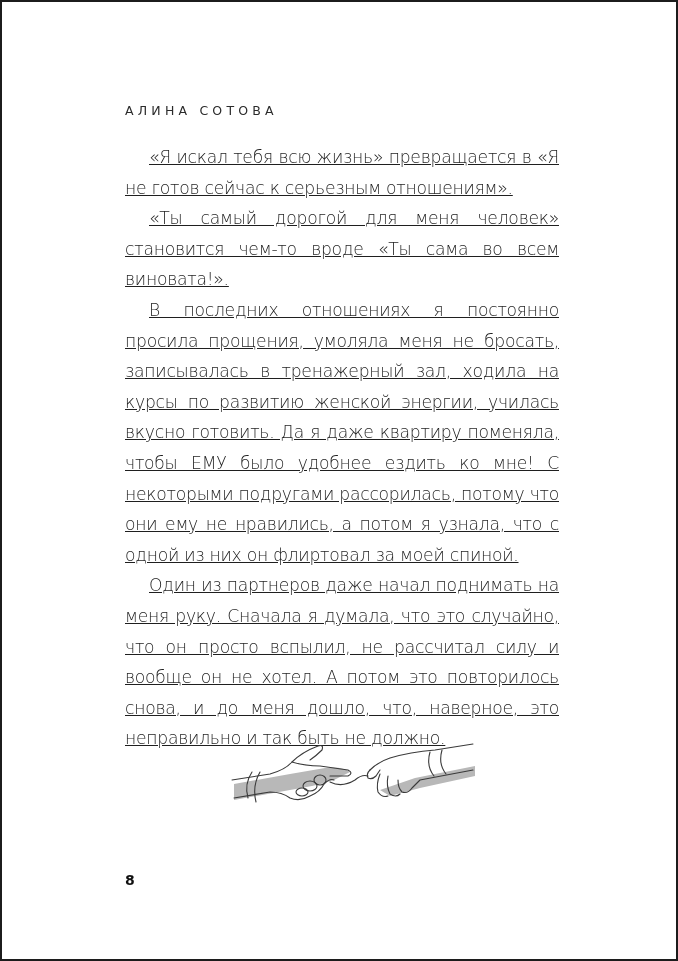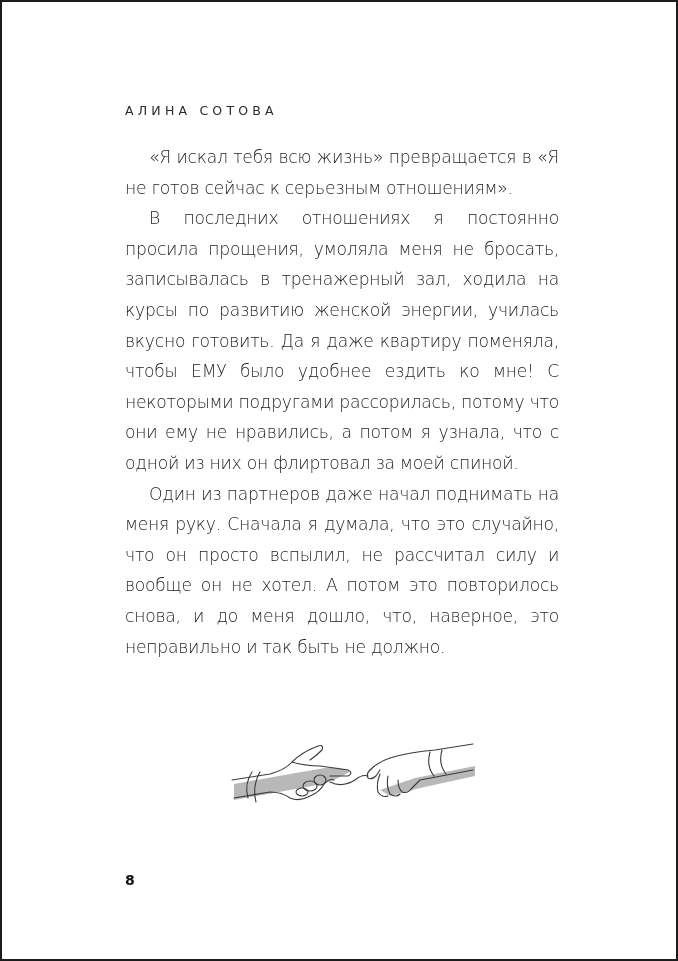--- a/index.html
+++ b/index.html
@@ -23,20 +23,21 @@
     font-family: "DejaVu Sans", sans-serif;
   }
   .body-text {
     position: absolute; left: 123px; top: 140px;
     width: 434px;
     font-size: 17.2px; line-height: 30.6px;
     color: #1f1f1f;
     font-family: "DejaVu Sans", sans-serif;
     font-weight: 300;
     letter-spacing: -0.25px;
+    text-decoration: underline;
   }
   .body-text p {
     margin: 0;
     text-indent: 24px;
     text-align: justify;
     text-align-last: left;
   }
   .illustration {
     position: absolute; left: 228px; top: 738px;
     width: 245px; height: 66px;
@@ -50,20 +51,21 @@
 </style>
 </head>
 <body>
 
 <div class="page">
 
   <div class="running-head">АЛИНА СОТОВА</div>
 
   <div class="body-text">
     <p>«Я искал тебя всю жизнь» превращается в «Я не готов сейчас к серьезным отношениям».</p>
+    <p>«Ты самый дорогой для меня человек» становится чем-то вроде «Ты сама во всем виновата!».</p>
     <p>В последних отношениях я постоянно просила прощения, умоляла меня не бросать, записывалась в тренажерный зал, ходила на курсы по развитию женской энергии, училась вкусно готовить. Да я даже квартиру поменяла, чтобы ЕМУ было удобнее ездить ко мне! С некоторыми подругами рассорилась, потому что они ему не нравились, а потом я узнала, что с од­ной из них он флиртовал за моей спиной.</p>
     <p>Один из партнеров даже начал поднимать на меня руку. Сначала я думала, что это случайно, что он про­сто вспылил, не рассчитал силу и вообще он не хотел. А потом это повторилось снова, и до меня дошло, что, наверное, это неправильно и так быть не должно.</p>
   </div>
 
   <div class="illustration">
     <svg width="245" height="66" viewBox="0 0 245 66" xmlns="http://www.w3.org/2000/svg">
 
       <path d="M4 44 L60 34 L95 28 Q112 26 120 32 L104 40 Q92 44 82 46 L60 50 L4 60 Z" fill="#b8b8b8"></path>
 
       <path d="M150 50 L185 38 L245 26 L245 36 L190 48 L160 56 Z" fill="#b8b8b8"></path>

